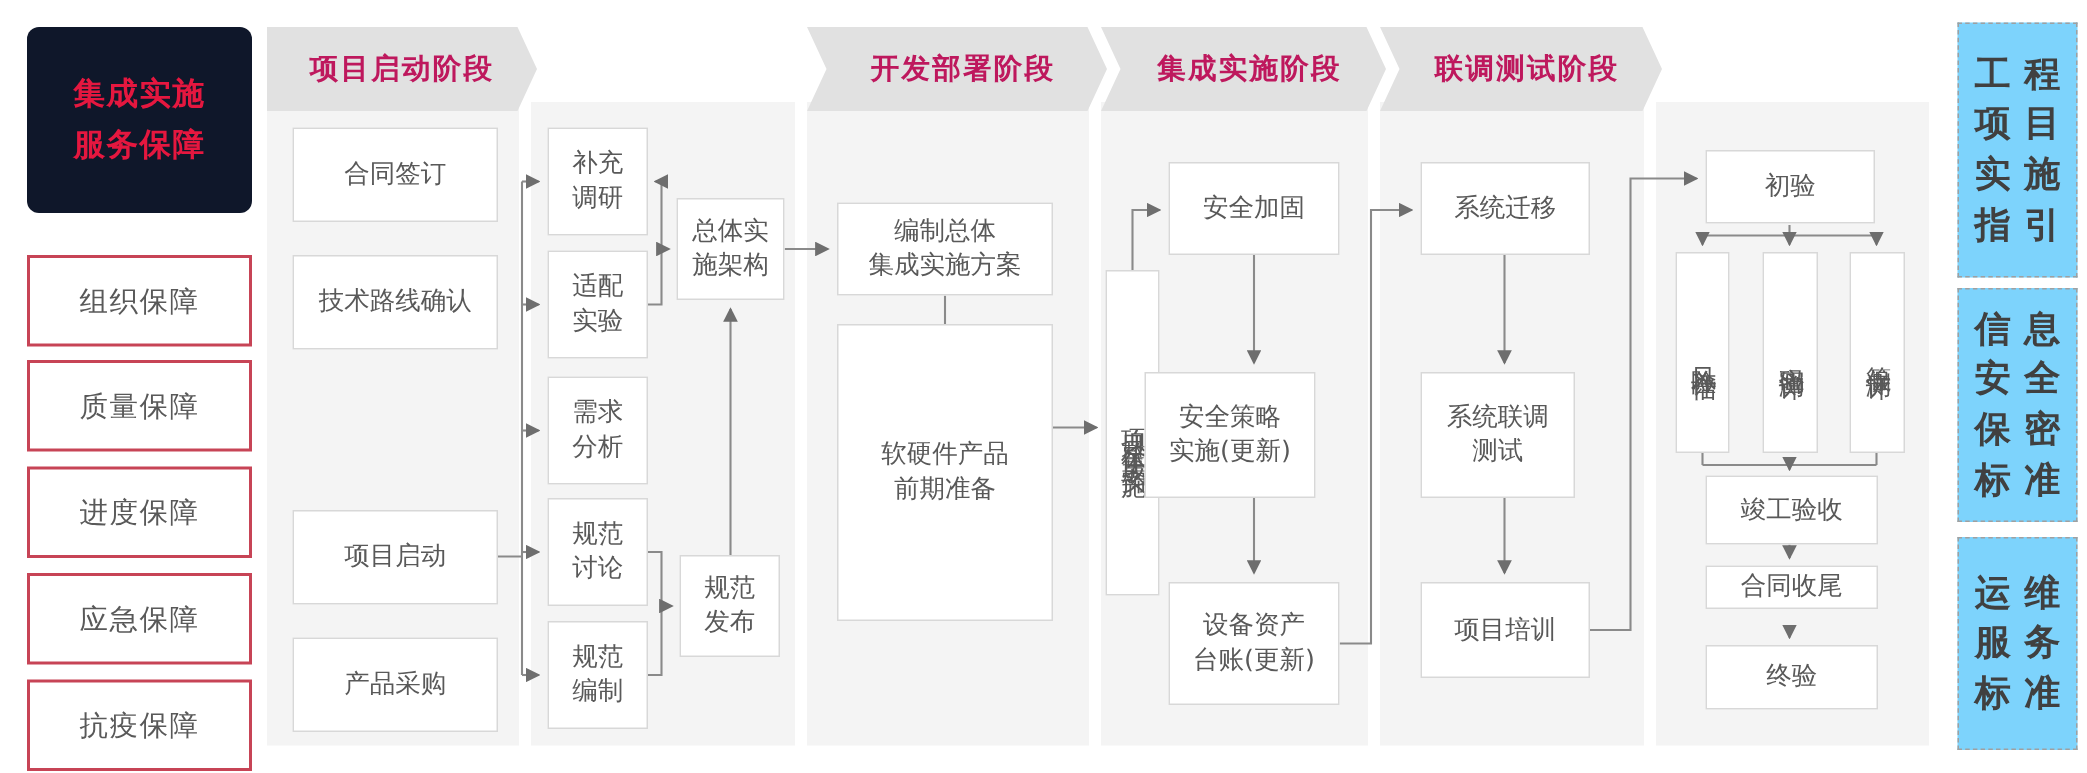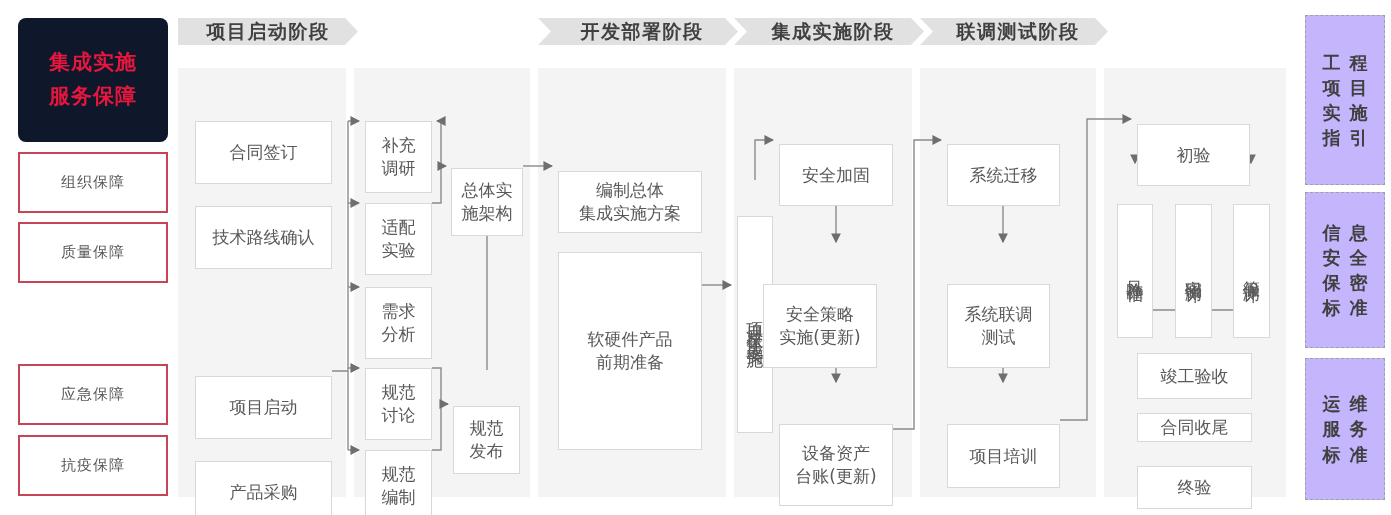--- a/index.html
+++ b/index.html
@@ -9,60 +9,62 @@
   }
   
   .ltitle{
     position:absolute;left:18px;top:18px;width:150px;height:124px;
     background:#0f172a;border-radius:8px;color:#e5173f;font-weight:bold;
     font-size:21px;line-height:1.6;letter-spacing:1px;white-space:pre-line;
     display:flex;align-items:center;justify-content:center;text-align:right;
   }
   .lbox{
     position:absolute;left:18px;width:150px;height:61px;background:#ffffff;
-    border:2px solid #c74456;color:#595959;font-size:15px;letter-spacing:1px;
+    border:2px solid #c74456;color:#595959;font-size:19px;letter-spacing:1px;
     display:flex;align-items:center;justify-content:center;text-align:center;
     box-sizing:border-box;
+    margin-top:18px;
   }
   
   .panel{position:absolute;top:68px;height:429px;background:#f4f4f4;}
   .phead{
-    position:absolute;top:18px;height:27px;background:#e1e1e1;color:#404040;
+    position:absolute;top:18px;height:56px;background:#e1e1e1;color:#be185d;
     font-weight:bold;font-size:19px;letter-spacing:1.5px;
     display:flex;align-items:center;justify-content:center;z-index:3;
   }
   .phead.first{clip-path:polygon(0 0,calc(100% - 13px) 0,100% 50%,calc(100% - 13px) 100%,0 100%);}
   .phead.mid{clip-path:polygon(0 0,calc(100% - 13px) 0,100% 50%,calc(100% - 13px) 100%,0 100%,13px 50%);padding-left:8px;box-sizing:border-box;}
   
   .node{
     position:absolute;background:#ffffff;border:1px solid #d8d8d8;
     color:#595959;font-size:17px;line-height:1.35;white-space:pre-line;
     display:flex;align-items:center;justify-content:center;text-align:center;
-    box-sizing:border-box;z-index:2;margin-top:36px;
+    box-sizing:border-box;z-index:2;
   }
   .node.vert{writing-mode:vertical-lr;text-orientation:upright;letter-spacing:4px;line-height:1.1;}
   
   .rbox{
-    position:absolute;left:1305px;width:80px;background:#c4b5fd;
-    border:1px dashed #a0a0a0;color:#404040;font-weight:bold;font-size:18px;
+    position:absolute;left:1305px;width:80px;background:#7dd3fc;
+    border:1px dashed #a0a0a0;color:#404040;font-weight:bold;font-size:24px;
     line-height:1.4;white-space:pre-line;letter-spacing:9px;
     display:flex;align-items:center;justify-content:center;text-align:center;
     box-sizing:border-box;padding-left:9px;
   }
   .wires{position:absolute;left:0;top:0;z-index:1;pointer-events:none;}
 </style>
 </head>
 <body>
 
 <div class="canvas">
 
   <div class="ltitle">集成实施
 服务保障</div>
   <div class="lbox" style="top:152px">组织保障</div>
   <div class="lbox" style="top:222px">质量保障</div>
+  <div class="lbox" style="top:293px">进度保障</div>
   <div class="lbox" style="top:364px">应急保障</div>
   <div class="lbox" style="top:435px">抗疫保障</div>
 
   <div class="panel" style="left:178px;width:168px"></div>
   <div class="panel" style="left:354px;width:176px"></div>
   <div class="panel" style="left:538px;width:188px"></div>
   <div class="panel" style="left:734px;width:178px"></div>
   <div class="panel" style="left:920px;width:176px"></div>
   <div class="panel" style="left:1104px;width:182px"></div>
 
@@ -101,21 +103,21 @@
   <div class="node" style="left:763px;top:248px;width:114px;height:84px">安全策略
 实施(更新)</div>
   <div class="node" style="left:779px;top:388px;width:114px;height:82px">设备资产
 台账(更新)</div>
 
   <div class="node" style="left:947px;top:108px;width:113px;height:62px">系统迁移</div>
   <div class="node" style="left:947px;top:248px;width:103px;height:84px">系统联调
 测试</div>
   <div class="node" style="left:947px;top:388px;width:113px;height:64px">项目培训</div>
 
-  <div class="node" style="left:1137px;top:88px;width:113px;height:62px">初验</div>
+  <div class="node" style="left:1137px;top:100px;width:113px;height:49px">初验</div>
   <div class="node vert" style="left:1117px;top:168px;width:36px;height:134px;letter-spacing:2px">风险评估</div>
   <div class="node vert" style="left:1175px;top:168px;width:37px;height:134px;letter-spacing:2px">密码测评</div>
   <div class="node vert" style="left:1233px;top:168px;width:37px;height:134px;letter-spacing:2px">等保测评</div>
   <div class="node" style="left:1137px;top:317px;width:115px;height:46px">竣工验收</div>
   <div class="node" style="left:1137px;top:377px;width:115px;height:29px">合同收尾</div>
   <div class="node" style="left:1137px;top:430px;width:115px;height:43px">终验</div>
 
   <div class="rbox" style="top:15px;height:170px">工程
 项目
 实施

